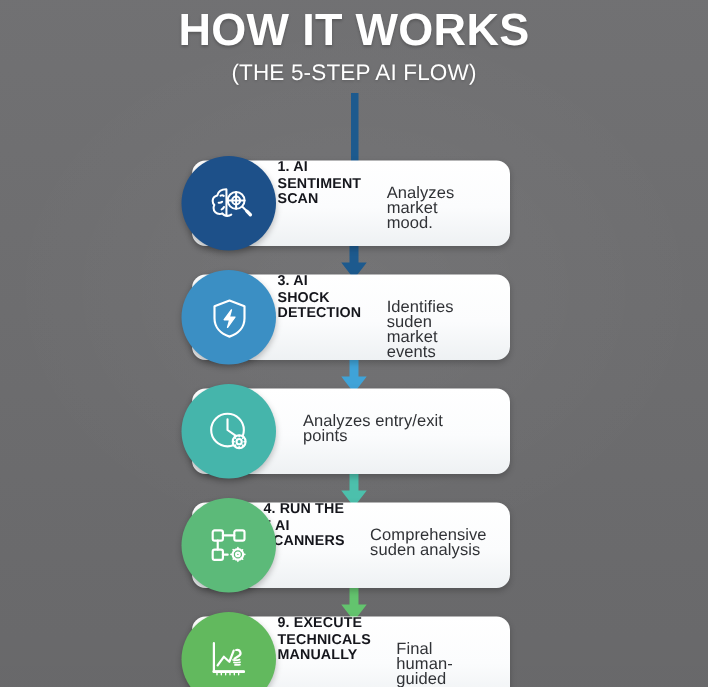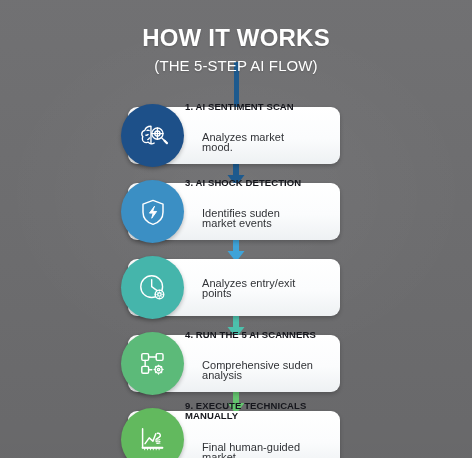--- a/index.html
+++ b/index.html
@@ -36,22 +36,22 @@
   .header {
     position: absolute;
     left: 0;
     top: 0;
     width: 472px;
     text-align: center;
     z-index: 5;
   }
   .title {
     margin: 0;
-    padding-top: 22px;
-    font-size: 24px;
+    padding-top: 5px;
+    font-size: 30px;
     line-height: 32px;
     font-weight: bold;
     letter-spacing: 0.2px;
     color: #ffffff;
     font-family: "Liberation Sans", sans-serif;
     text-shadow: 0 1px 2px rgba(0,0,0,0.22);
   }
   .subtitle {
     margin: 3px 0 0 0;
     font-size: 15px;
@@ -96,21 +96,21 @@
     box-shadow: 0 2px 4px rgba(0,0,0,0.22);
     z-index: 3;
   }
   .card-inner {
     position: absolute;
     left: 57px;
     right: 8px;
     top: 0;
     bottom: 0;
     display: flex;
-    flex-direction: column;
+    flex-direction: row;
     justify-content: center;
   }
   .card-title {
     font-size: 9.5px;
     line-height: 10.5px;
     font-weight: bold;
     color: #15161c;
     letter-spacing: 0.1px;
     margin: 0 0 3px 0;
     white-space: pre-line;

